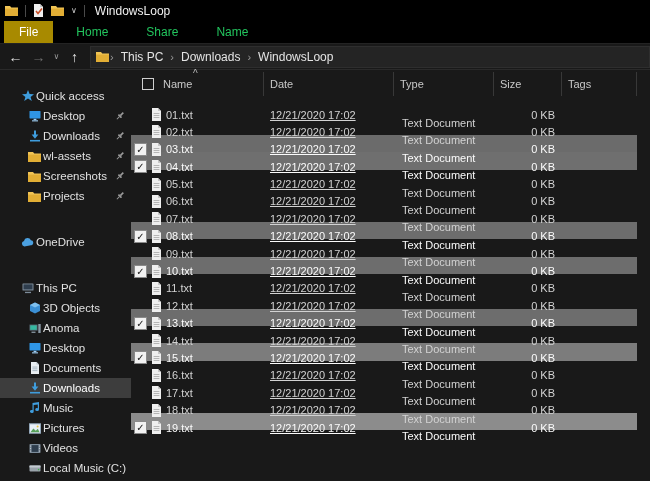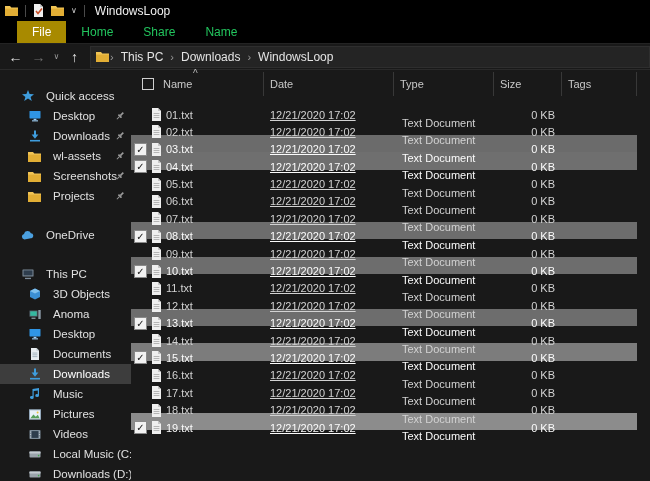--- a/index.html
+++ b/index.html
@@ -5,36 +5,36 @@
   * { margin:0; padding:0; box-sizing:border-box; }
   html,body { width:650px; height:481px; overflow:hidden; }
   body { background:#191919; font-family:"Liberation Sans","DejaVu Sans",sans-serif; color:#d6d6d6; }
 
   .titlebar { height:21px; background:#000; display:flex; align-items:center; padding-left:5px; gap:7px; }
   .titlebar .ic { display:inline-flex; align-items:center; }
   .qsep { width:1px; height:12px; background:#4a4a4a; }
   .qat-chev { font-size:8px; color:#cfcfcf; }
   .wtitle { color:#f0f0f0; font-size:12px; margin-left:3px; }
 
-  .tabsrow { height:23px; background:#000; display:flex; align-items:stretch; padding-left:17px; border-bottom:1px solid #232323; }
+  .tabsrow { height:23px; background:#000; display:flex; align-items:stretch; padding-left:4px; border-bottom:1px solid #232323;gap:8px; }
   .tab { padding:0 15px; display:flex; align-items:center; font-size:12px; color:#22c55e; cursor:default; }
   .tab.active { color:#fff; }
 
   .navrow { height:26px; display:flex; align-items:center; background:#191919; border-bottom:1px solid #2a2a2a; padding-left:4px; }
   .navbtn { width:23px; text-align:center; font-size:14px; color:#e8e8e8; }
   .navbtn.dim { color:#6f6f6f; }
   .navbtn.small { width:13px; font-size:8px; color:#9a9a9a; }
   .addressbox { flex:1; height:22px; background:#242424; border:1px solid #2e2e2e; display:flex; align-items:center; padding:0 5px; font-size:12px; margin-left:4px; }
   .crumb { padding:0 6px; color:#e4e4e4; }
   .crumb-sep { color:#9a9a9a; font-size:11px; padding:0 1px; }
 
   .bodyrow { display:flex; height:411px; }
   .sidebar { width:131px; flex:none; padding-top:16px; overflow:hidden; }
-  .sbsection + .sbsection { margin-top:19px; }
-  .sbitem { height:20px; display:flex; align-items:center; gap:12px; font-size:11.5px; color:#e0e0e0; position:relative; padding-left:21px; cursor:default; white-space:nowrap; }
+  .sbsection + .sbsection { margin-top:26px; }
+  .sbitem { height:20px; display:flex; align-items:center; gap:2px; font-size:11.5px; color:#e0e0e0; position:relative; padding-left:21px; cursor:default; white-space:nowrap; }
   .sbitem.lvl1 { padding-left:28px; }
   .sbitem .ic { display:inline-flex; width:13px; justify-content:center; flex:none; }
   .sbitem .pin { position:absolute; right:6px; top:5px; }
 
   .main { flex:1; position:relative; }
   .lhead { display:grid; grid-template-columns:133px 130px 100px 68px 75px 1fr; height:24px; margin-top:2px; font-size:11px; color:#c8c8c8; }
   .hcell { height:100%; display:flex; align-items:center; padding-left:6px; border-right:1px solid #383838; position:relative; cursor:default; }
   .hcell.filler { border-right:none; }
   .hcell.name { padding-left:11px; gap:9px; }
   .sortcaret { position:absolute; left:62px; top:-4px; font-size:10px; color:#bbb; }

